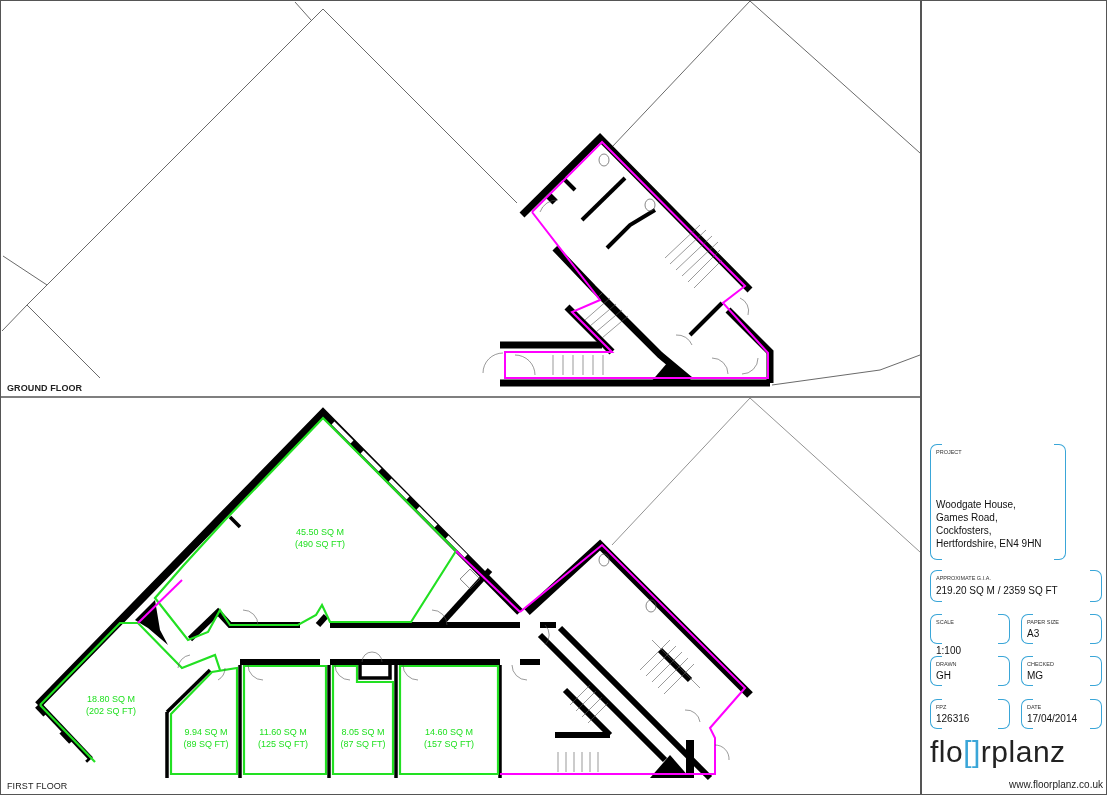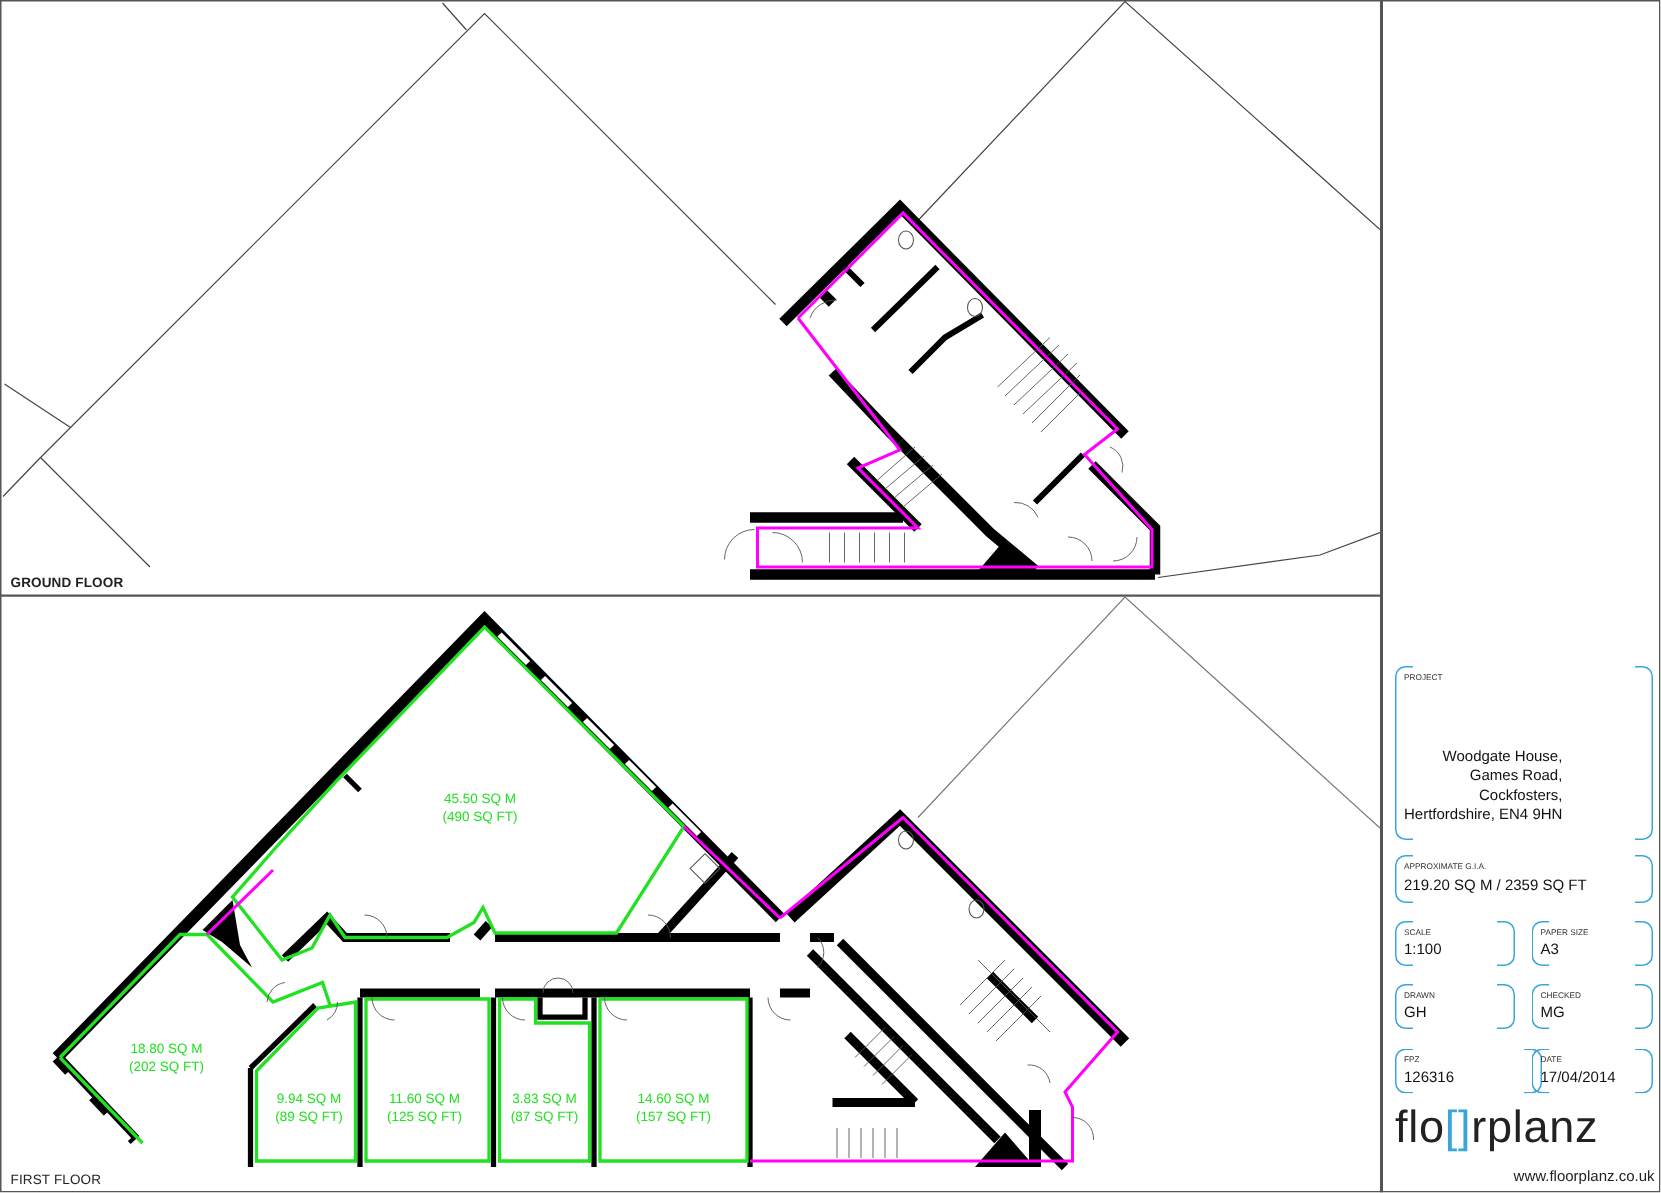--- a/index.html
+++ b/index.html
@@ -226,30 +226,30 @@
   </div>
 <div class="area" style="left:206px;top:726px;">
     <div>9.94 SQ M</div>
     <div>(89 SQ FT)</div>
   </div>
 <div class="area" style="left:283px;top:726px;">
     <div>11.60 SQ M</div>
     <div>(125 SQ FT)</div>
   </div>
 <div class="area" style="left:363px;top:726px;">
-    <div>3.83 SQ M</div>
+    <div>8.05 SQ M</div>
     <div>(87 SQ FT)</div>
   </div>
 <div class="area" style="left:449px;top:726px;">
     <div>14.60 SQ M</div>
     <div>(157 SQ FT)</div>
   </div>
 
 <div class="tb">
-  <div class="box" style="left:8px;top:444px;width:172px;height:116px;text-align:right;">
+  <div class="box" style="left:8px;top:444px;width:136px;height:116px;">
     <div class="br l"></div>
       <div class="br r"></div>
     <div class="lbl">PROJECT</div>
     <div class="val" style="top:54px;">
       <div>Woodgate House,</div>
       <div>Games Road,</div>
       <div>Cockfosters,</div>
       <div>Hertfordshire, EN4 9HN</div>
     </div>
   </div>
@@ -258,21 +258,21 @@
     <div class="br l"></div>
       <div class="br r"></div>
     <div class="lbl">APPROXIMATE G.I.A.</div>
     <div class="val" style="top:14px;">219.20 SQ M / 2359 SQ FT</div>
   </div>
 
   <div class="box" style="left:8px;top:614px;width:80px;height:30px;">
     <div class="br l"></div>
       <div class="br r"></div>
     <div class="lbl">SCALE</div>
-    <div class="val" style="top:13px;">1:100</div>
+    <div class="val" style="top:30px;">1:100</div>
   </div>
   <div class="box" style="left:99px;top:614px;width:81px;height:30px;">
     <div class="br l"></div>
       <div class="br r"></div>
     <div class="lbl">PAPER SIZE</div>
     <div class="val" style="top:13px;">A3</div>
   </div>
 
   <div class="box" style="left:8px;top:656px;width:80px;height:30px;">
     <div class="br l"></div>
@@ -280,21 +280,21 @@
     <div class="lbl">DRAWN</div>
     <div class="val" style="top:13px;">GH</div>
   </div>
   <div class="box" style="left:99px;top:656px;width:81px;height:30px;">
     <div class="br l"></div>
       <div class="br r"></div>
     <div class="lbl">CHECKED</div>
     <div class="val" style="top:13px;">MG</div>
   </div>
 
-  <div class="box" style="left:8px;top:699px;width:80px;height:30px;padding-left:18px;">
+  <div class="box" style="left:8px;top:699px;width:80px;height:30px;">
     <div class="br l"></div>
       <div class="br r"></div>
     <div class="lbl">FPZ</div>
     <div class="val" style="top:13px;">126316</div>
   </div>
   <div class="box" style="left:99px;top:699px;width:81px;height:30px;">
     <div class="br l"></div>
       <div class="br r"></div>
     <div class="lbl">DATE</div>
     <div class="val" style="top:13px;">17/04/2014</div>

